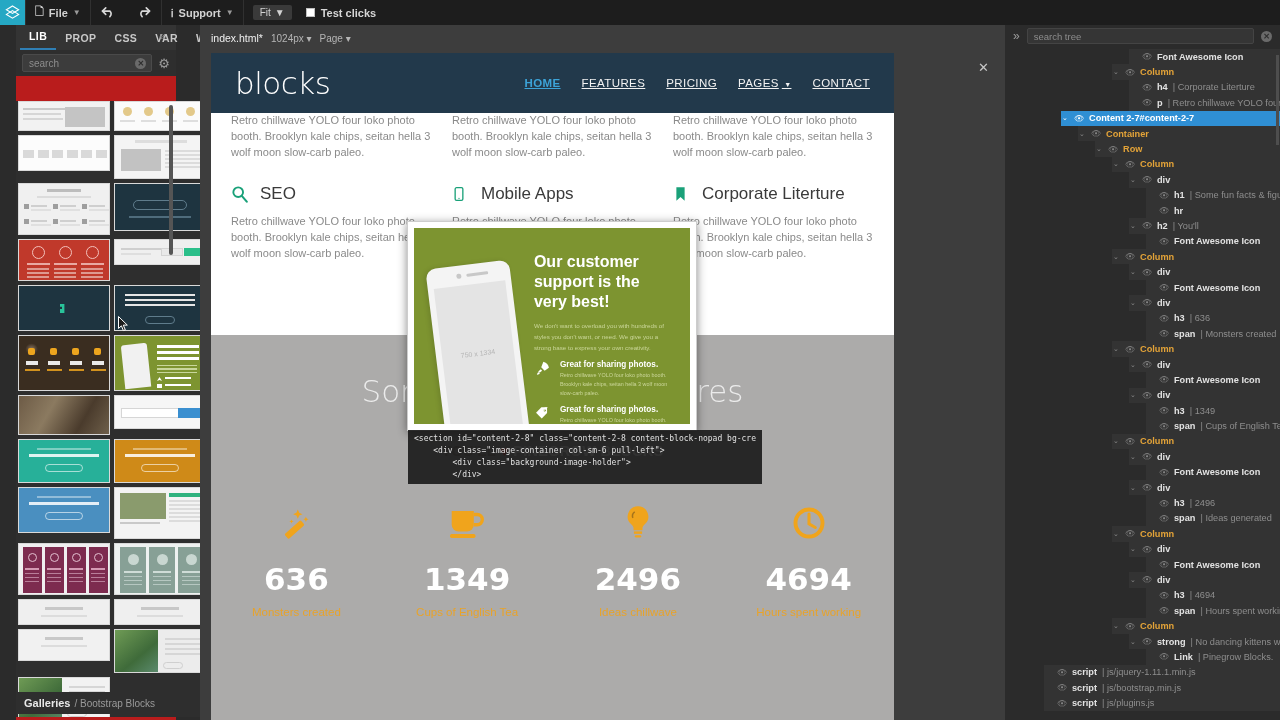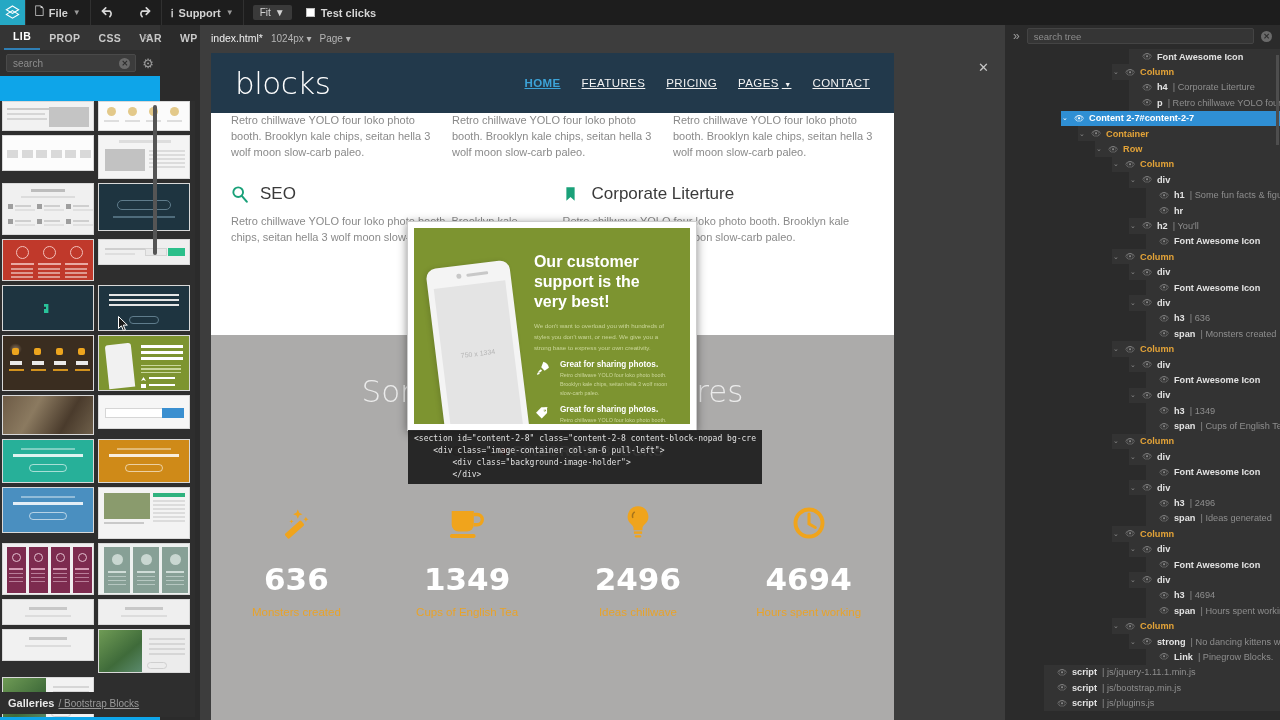--- a/index.html
+++ b/index.html
@@ -19,22 +19,22 @@
   .tb-btn .caret { font-size:8px; color:#9a9a9a; }
   .tb-ico { font-size:11px; color:#cfcfcf; }
   .tb-arrow { font-size:14px; color:#d8d8d8; padding:0 10px; }
   .fit-btn { margin-left:9px; background:#3a3a3a; border-radius:2px; padding:2px 7px;
     color:#d2d2d2; font-size:10px; display:flex; align-items:center; gap:4px; }
   .testclicks { display:flex; align-items:center; gap:6px; margin-left:14px;
     color:#d6d6d6; font-size:11px; font-weight:bold; }
   .cbox { width:9px; height:9px; background:#fff; border:1px solid #c0c0c0; }
 
   
-  #left { position:absolute; left:0; top:25px; width:160px; height:695px;
-    background:#0ea5e9; }
+  #left { position:absolute; left:16px; top:25px; width:160px; height:695px;
+    background:#b91c1c; }
   #left-tabs { height:25px; background:#343434; display:flex; align-items:flex-end;
     padding-left:4px; position:relative; }
   .ltab { font-size:10.5px; font-weight:bold; color:#c9c9c9; padding:0 9px 6px 9px;
     letter-spacing:.4px; }
   .ltab.active { color:#ffffff; border-bottom:2px solid #2f7fb5; }
   .collapse-ico { position:absolute; right:10px; top:4px; color:#8e8e8e; font-size:12px; }
   #searchbar { height:26px; background:#2e2e2e; display:flex; align-items:center;
     padding:0 6px; gap:6px; }
   .search-field { flex:1; height:18px; background:#3c3c3c; border:1px solid #4a4a4a;
     border-radius:2px; display:flex; align-items:center; padding:0 6px;
@@ -47,21 +47,21 @@
   #thumbs { position:absolute; left:0; top:76px; width:195px; height:616px;
     overflow:hidden; background:#2e2e2e; }
   .thumb-row { display:flex; gap:4px; padding:0 2px 4px 2px; }
   .thumb { width:92px; height:auto; background:#efefef; border:1px solid #d9d9d9;
     overflow:hidden; position:relative; }
   #left-scroll { position:absolute; right:3px; top:80px; width:4px; height:150px;
     background:#555; border-radius:2px; }
   #left-status { position:absolute; left:0; bottom:6px; width:195px; height:22px;
     background:#2e2e2e; display:flex; align-items:center; padding-left:8px; gap:4px; }
   #left-status .b { color:#e8e8e8; font-size:11px; font-weight:bold; }
-  #left-status .g { color:#9a9a9a; font-size:10px;text-decoration:underline; }
+  #left-status .g { color:#9a9a9a; font-size:10px; }
 
   
   #center { position:absolute; left:200px; top:25px; width:805px; height:695px;
     background:#3d3d3d; }
   #doc-bar { height:26px; display:flex; align-items:center; gap:8px;
     padding-left:11px; color:#d8d8d8; }
   #doc-bar .fname { font-size:10.5px; font-weight:normal; color:#f0f0f0; }
   #doc-bar .meta { font-size:10px; color:#b5b5b5; }
   #doc-close { position:absolute; right:16px; top:35px; color:#c8c8c8; font-size:13px; }
 
@@ -537,20 +537,30 @@
         </div>
       </div>
       <div class="feat-row" id="feat-row-2">
           <div class="feat-col">
             <div class="feat-head">
               <span class="feat-ico"><svg viewBox="0 0 20 20" width="18" height="18">
                   <circle cx="8" cy="8" r="5.4" fill="none" stroke="#1aa179" stroke-width="2.1"></circle>
                   <line x1="12" y1="12" x2="17.5" y2="18.5" stroke="#1aa179" stroke-width="2.3" stroke-linecap="round"></line>
                 </svg></span>
               <span class="t">SEO</span>
+            </div>
+            <p class="feat-p">Retro chillwave YOLO four loko photo booth. Brooklyn kale chips, seitan hella 3 wolf moon slow-carb paleo.</p>
+          </div>
+          <div class="feat-col">
+            <div class="feat-head">
+              <span class="feat-ico"><svg viewBox="0 0 20 20" width="14" height="18">
+                  <rect x="4.5" y="1" width="11" height="18" rx="2" fill="none" stroke="#1aa179" stroke-width="1.9"></rect>
+                  <circle cx="10" cy="16.2" r="1" fill="#1aa179"></circle>
+                </svg></span>
+              <span class="t">Mobile Apps</span>
             </div>
             <p class="feat-p">Retro chillwave YOLO four loko photo booth. Brooklyn kale chips, seitan hella 3 wolf moon slow-carb paleo.</p>
           </div>
           <div class="feat-col">
             <div class="feat-head">
               <span class="feat-ico"><svg viewBox="0 0 20 20" width="15" height="18">
                   <path d="M4.5 1 H15.5 V19 L10 14 L4.5 19 Z" fill="#1aa179"></path>
                 </svg></span>
               <span class="t">Corporate Literture</span>
             </div>

